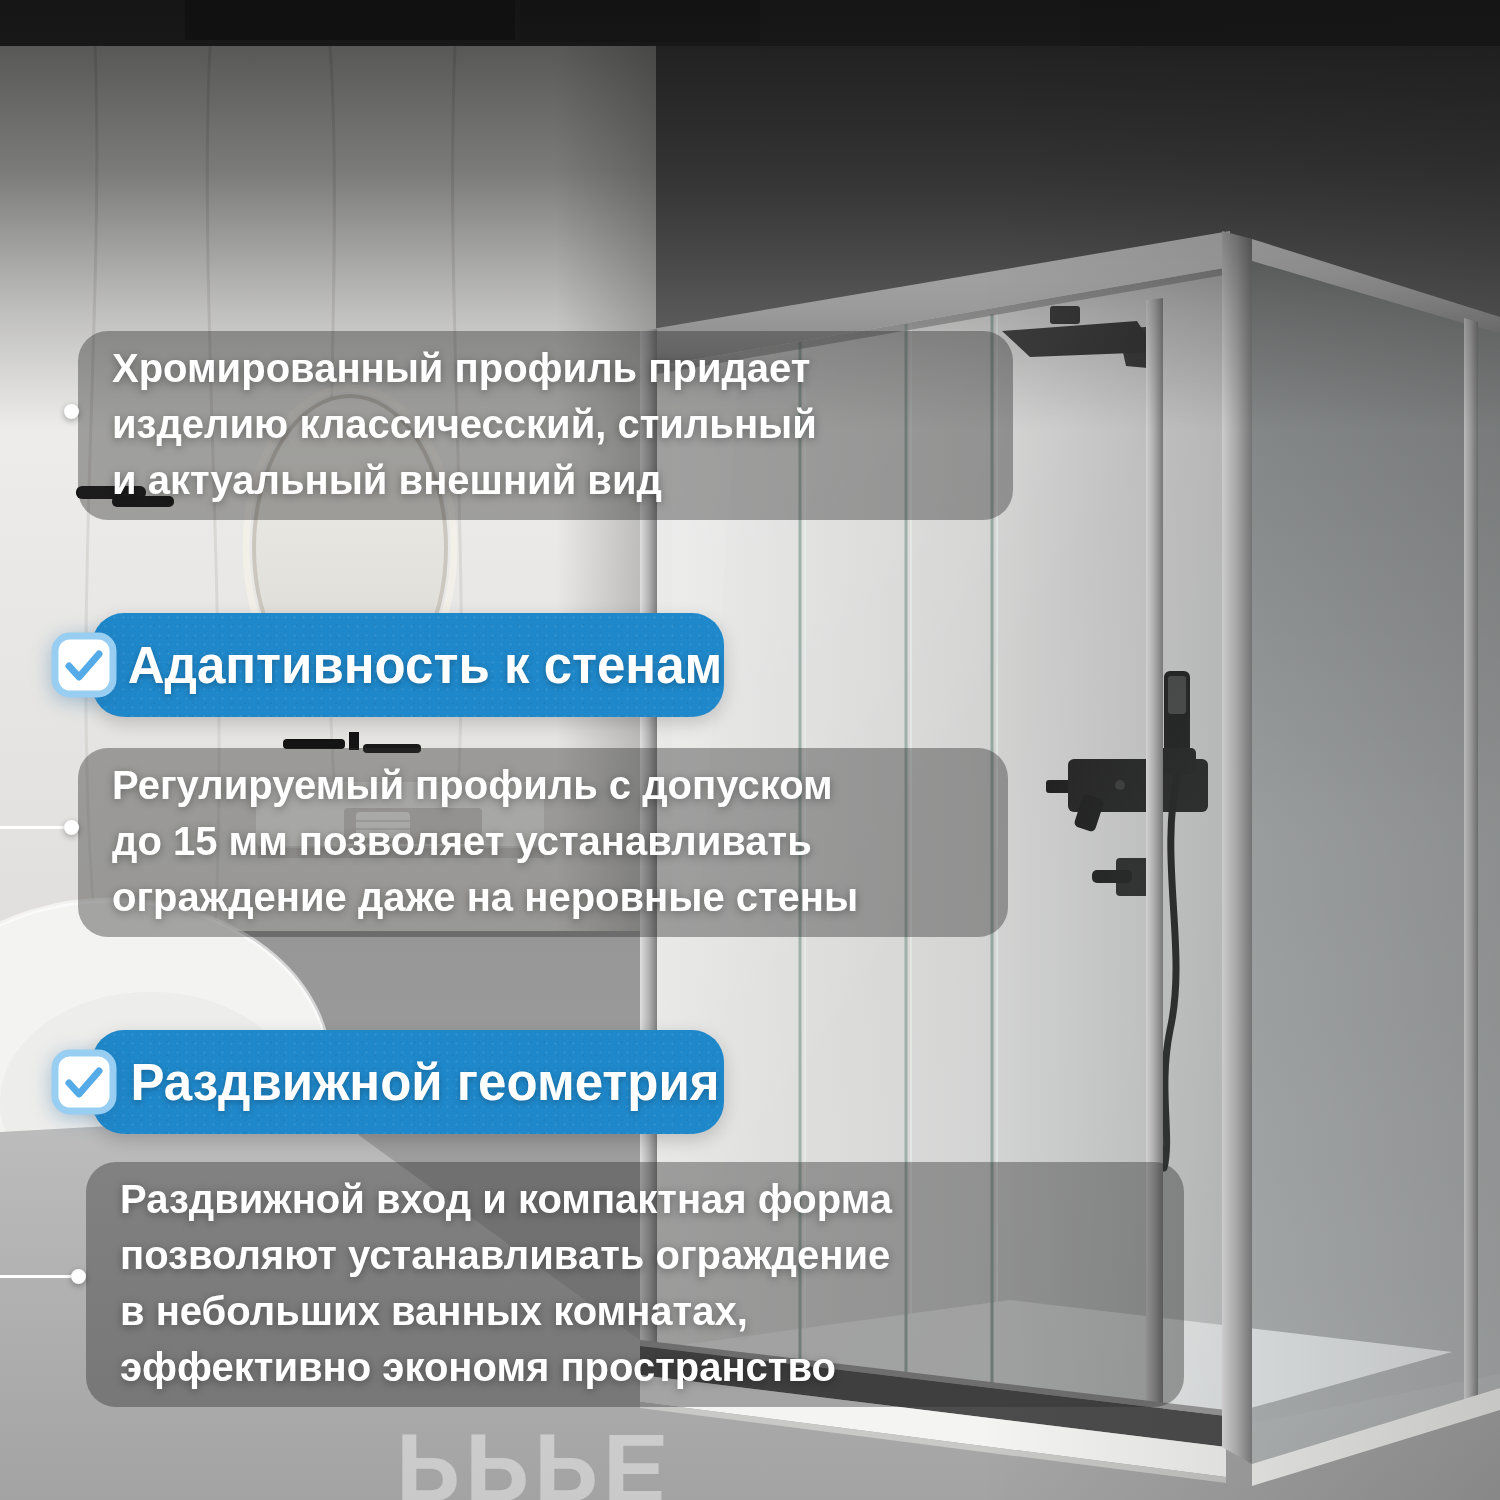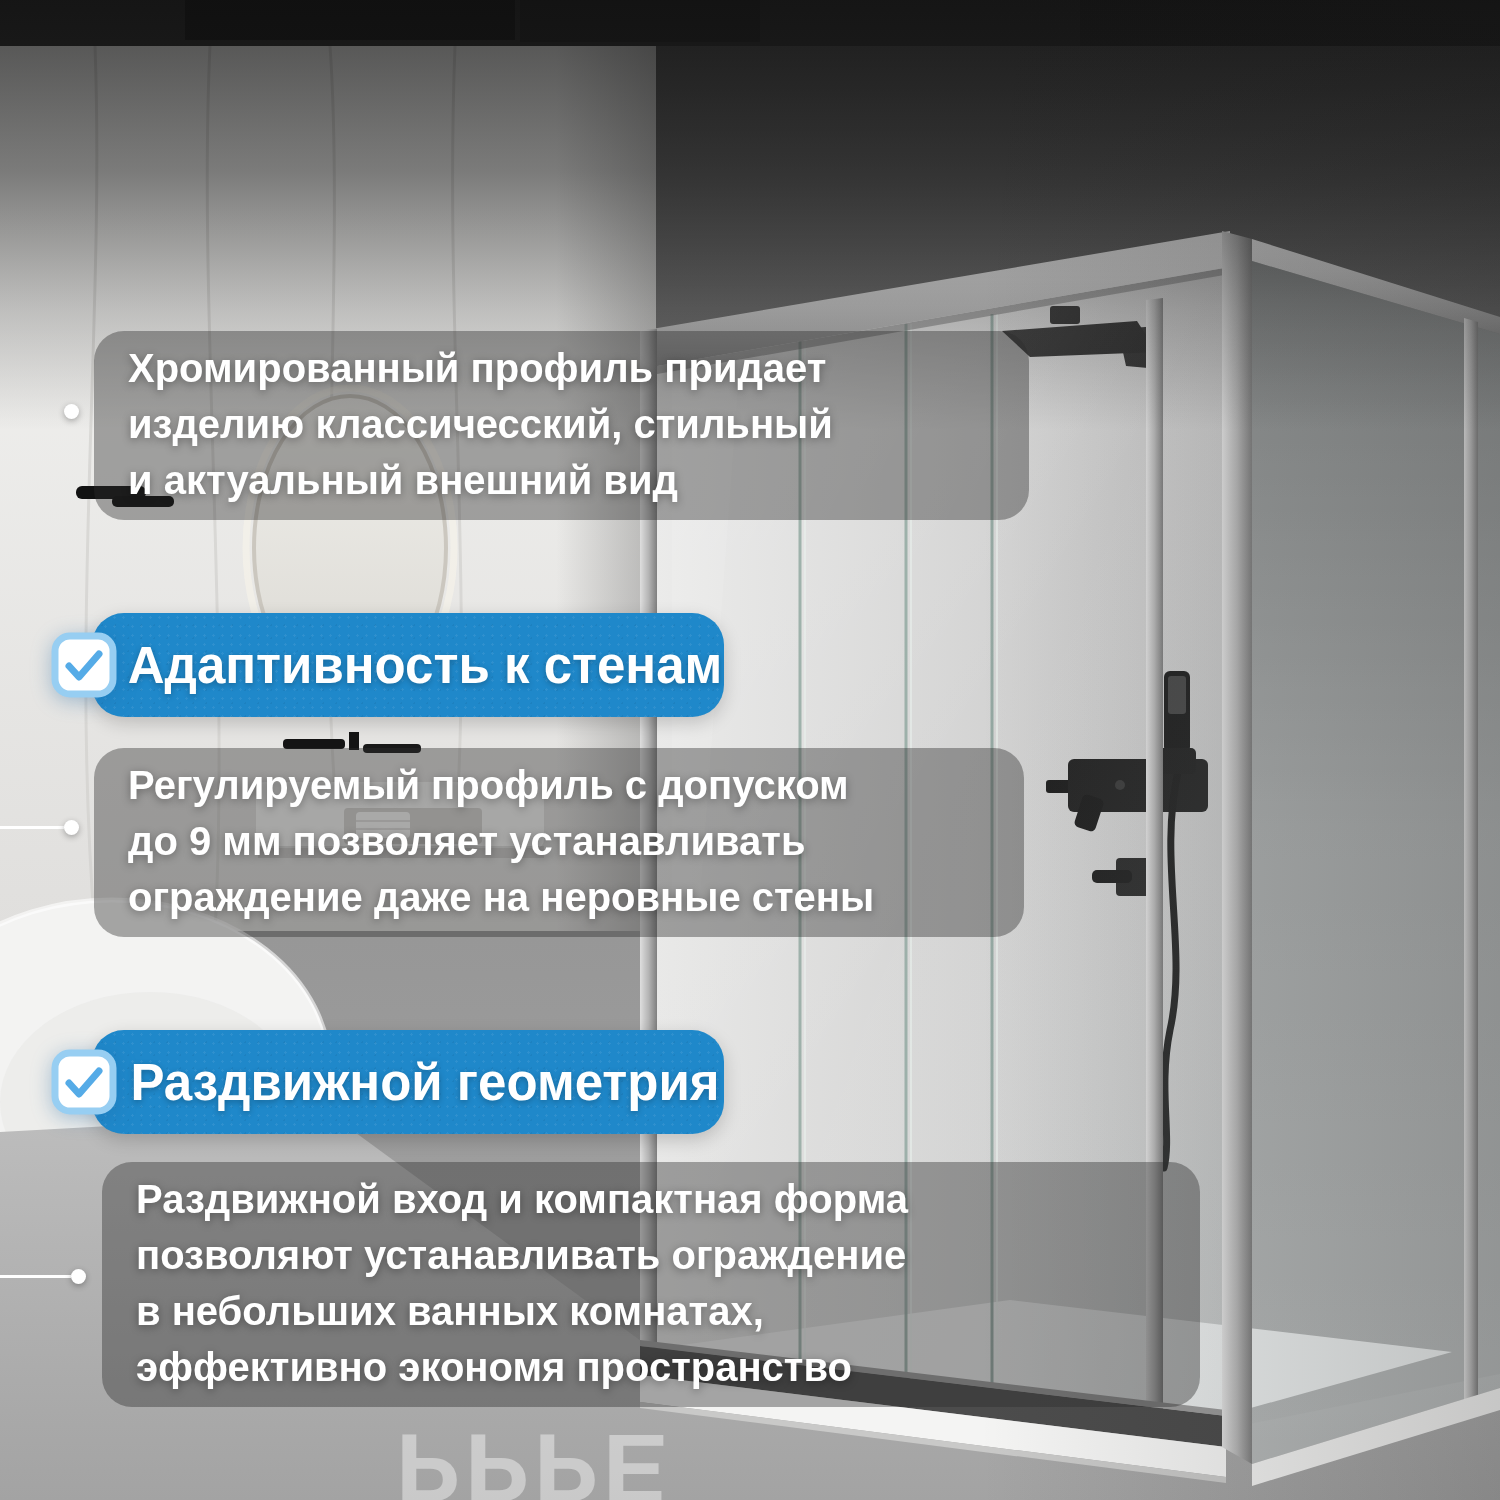--- a/index.html
+++ b/index.html
@@ -7,21 +7,21 @@
   .poster{position:relative;width:1500px;height:1500px;overflow:hidden;background:#8f8f8f;}
   .scene{position:absolute;inset:0;z-index:0;}
   .ov-top{position:absolute;left:0;top:0;width:1500px;height:430px;z-index:2;pointer-events:none;
     background:linear-gradient(180deg,rgba(15,15,15,.74) 0%,rgba(25,25,25,.55) 40%,rgba(45,45,45,.25) 72%,rgba(60,60,60,0) 100%);}
   .ov-right{position:absolute;right:0;top:0;width:520px;height:1500px;z-index:2;pointer-events:none;
     background:linear-gradient(90deg,rgba(25,25,25,0) 0%,rgba(25,25,25,.20) 100%);}
   .title{position:absolute;left:74px;top:34px;z-index:4;color:#fff;font-size:100px;line-height:107px;
     font-weight:bold;letter-spacing:1px;white-space:pre-line;text-shadow:0 3px 14px rgba(0,0,0,.35);}
   .panel{position:absolute;z-index:3;background:var(--panel-overlay);border-radius:30px;color:#fff;
     font-weight:bold;font-size:40px;line-height:56px;padding:9px 34px 12px 34px;box-sizing:border-box;
-    white-space:pre-line;text-shadow:0 2px 8px rgba(0,0,0,.35);margin-left:16px;}
+    white-space:pre-line;text-shadow:0 2px 8px rgba(0,0,0,.35);}
   .panel-intro{left:78px;top:331px;width:935px;}
   .panel-f1{left:78px;top:748px;width:930px;}
   .panel-f2{left:86px;top:1162px;width:1098px;}
   .badge{position:absolute;left:92px;width:632px;height:104px;z-index:4;background:var(--badge-blue);
     border-radius:32px;display:flex;align-items:center;justify-content:center;color:#fff;font-size:51px;
     font-weight:bold;padding-left:34px;box-sizing:border-box;text-shadow:0 2px 6px rgba(0,0,0,.25);
     background-image:radial-gradient(rgba(255,255,255,.07) 1.2px,transparent 1.2px),radial-gradient(rgba(0,0,0,.05) 1px,transparent 1px);
     background-size:9px 9px,13px 13px;background-position:0 0,4px 6px;
     box-shadow:0 6px 18px rgba(0,0,0,.18);}
   .badge-1{top:613px;}
@@ -213,21 +213,21 @@
   </div>
   <div class="checkbox checkbox-1">
     <svg viewBox="0 0 66 66">
       <rect x="4" y="4" width="58" height="58" rx="15" fill="#ffffff" stroke="var(--check-border)" stroke-width="7"></rect>
       <polyline points="18,34 28,45 48,22" fill="none" stroke="var(--check-mark)" stroke-width="7" stroke-linecap="round" stroke-linejoin="round"></polyline>
     </svg>
   </div>
   <div class="connector connector-2"></div>
   <div class="dot dot-2"></div>
   <div class="panel panel-f1">Регулируемый профиль с допуском
-до 9 мм позволяет устанавливать
+до 15 мм позволяет устанавливать
 ограждение даже на неровные стены</div>
 
   <div class="badge badge-2">
     <span>Раздвижной геометрия</span>
   </div>
   <div class="checkbox checkbox-2">
     <svg viewBox="0 0 66 66">
       <rect x="4" y="4" width="58" height="58" rx="15" fill="#ffffff" stroke="var(--check-border)" stroke-width="7"></rect>
       <polyline points="18,34 28,45 48,22" fill="none" stroke="var(--check-mark)" stroke-width="7" stroke-linecap="round" stroke-linejoin="round"></polyline>
     </svg>

